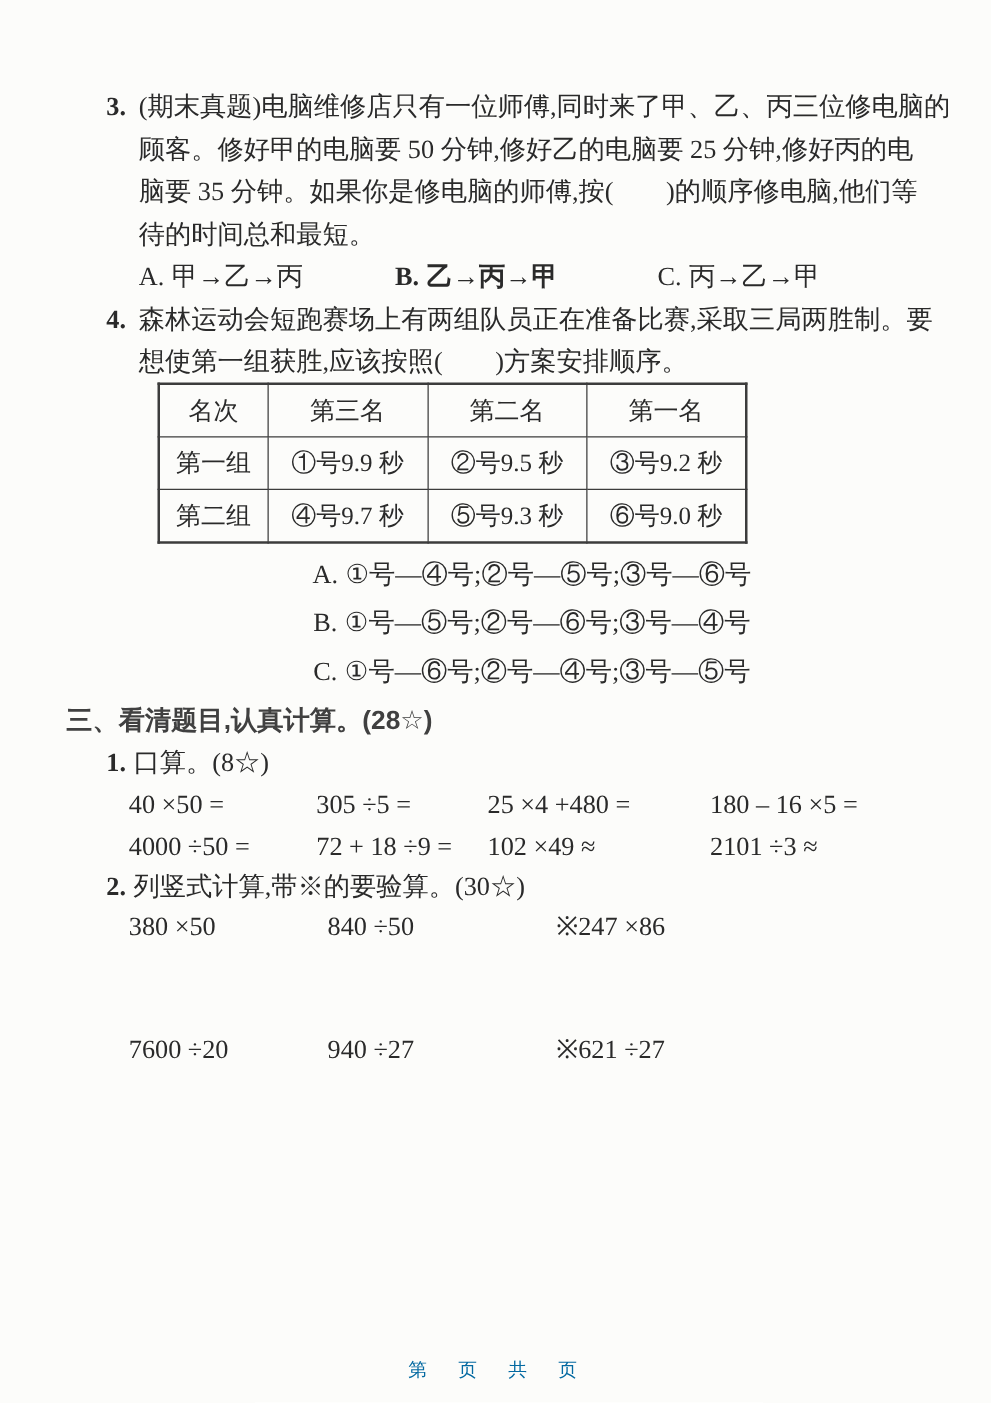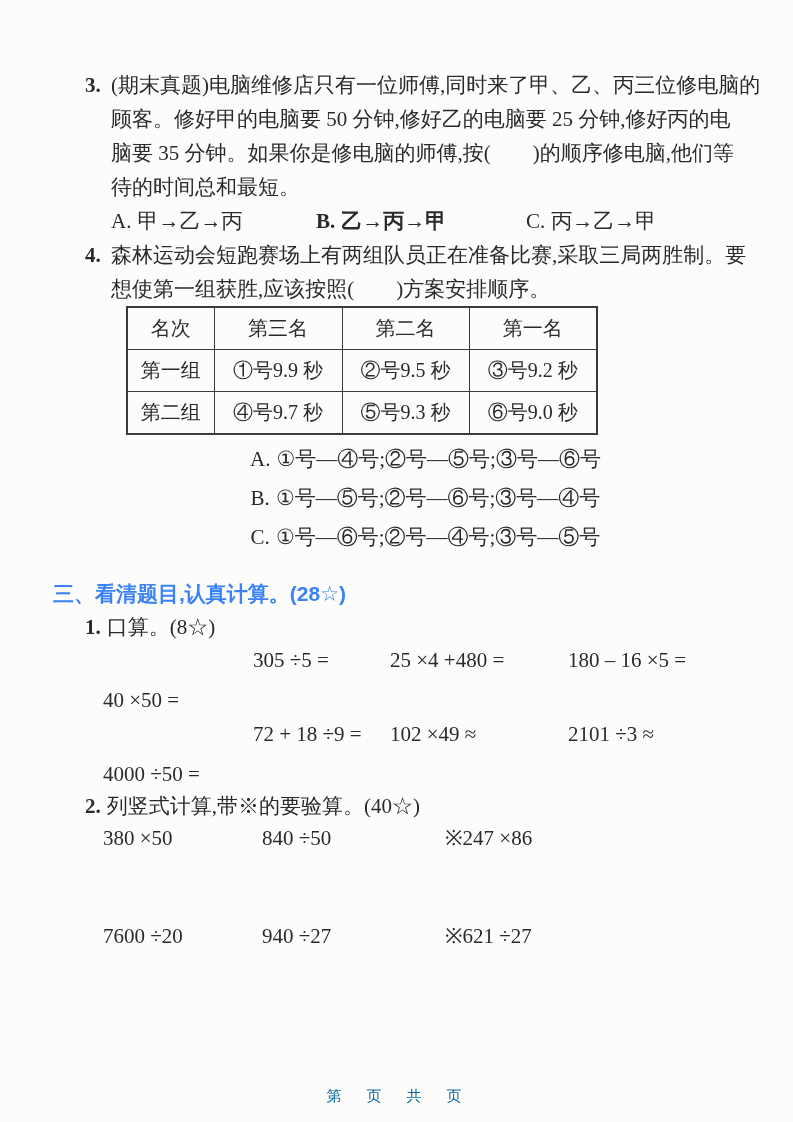--- a/index.html
+++ b/index.html
@@ -34,32 +34,32 @@
   .rank-table th, .rank-table td {
     border:1px solid #3c3c3c;
     height:39px; text-align:center; vertical-align:middle;
     font-size:20px; font-weight:400; white-space:pre;
   }
 
   .block-options { margin-top:5px; }
   .opt-line { font-size:21px; line-height:39px; white-space:pre;text-align:center; }
 
   .section-heading {
-    margin-left:-32px; margin-top:20px;
+    margin-left:-32px; margin-top:3px;
     font-family:"Liberation Sans","DejaVu Sans",sans-serif;
-    font-weight:700; font-size:21px; line-height:34px; color:#3b82f6;
+    font-weight:700; font-size:21px; line-height:34px; color:#404040;
     white-space:pre;
   }
   .sub-heading { font-size:21px; line-height:32px; white-space:pre; }
   .sub-heading .subnum { font-weight:700; margin-right:6px; }
   .sub-heading.tight { line-height:30px; }
 
   .calc-row { display:flex; padding-left:18px; font-size:21px; line-height:34px; }
   .calc-row .calc-item { white-space:pre; }
-  .oral .calc-item.c1 { width:150px;margin-top:40px; }
+  .oral .calc-item.c1 { width:150px; }
   .oral .calc-item.c2 { width:137px; }
   .oral .calc-item.c3 { width:178px; }
   .vert .calc-item.c1 { width:159px; }
   .vert .calc-item.c2 { width:183px; }
   .vert-row2 { margin-top:64px; }
 
   .footer {
     position:absolute; left:0; bottom:16px; width:100%;
     text-align:center;
     font-family:"Liberation Sans","DejaVu Sans",sans-serif;
@@ -139,21 +139,21 @@
       <span class="calc-item c3">25 ×4 +480 =</span>
       <span class="calc-item c4">180 – 16 ×5 =</span>
     </div>
     <div class="calc-row oral">
       <span class="calc-item c1">4000 ÷50 =</span>
       <span class="calc-item c2">72 + 18 ÷9 =</span>
       <span class="calc-item c3">102 ×49 ≈</span>
       <span class="calc-item c4">2101 ÷3 ≈</span>
     </div>
 
-    <div class="sub-heading tight"><span class="subnum">2.</span><span>列竖式计算,带※的要验算。(40☆)</span></div>
+    <div class="sub-heading tight"><span class="subnum">2.</span><span>列竖式计算,带※的要验算。(30☆)</span></div>
 
     <div class="calc-row vert">
       <span class="calc-item c1">380 ×50</span>
       <span class="calc-item c2">840 ÷50</span>
       <span class="calc-item c3">※247 ×86</span>
     </div>
     <div class="calc-row vert vert-row2">
       <span class="calc-item c1">7600 ÷20</span>
       <span class="calc-item c2">940 ÷27</span>
       <span class="calc-item c3">※621 ÷27</span>

